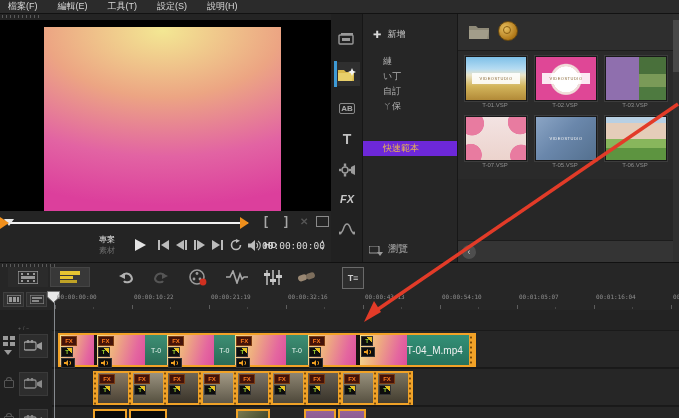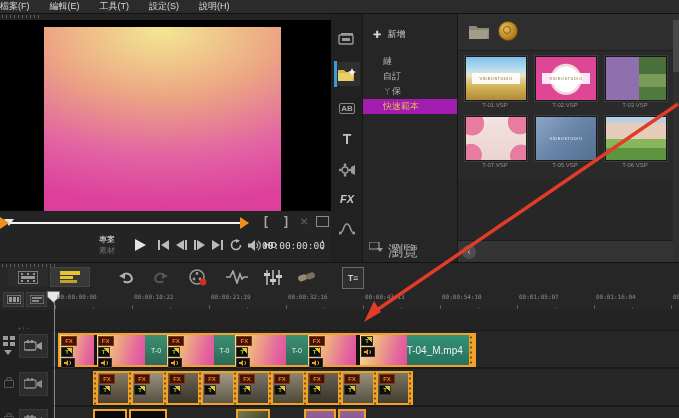--- a/index.html
+++ b/index.html
@@ -2,21 +2,21 @@
 <html><head>
 <meta charset="utf-8">
 <style>
   html,body{margin:0;padding:0;background:#101010;}
   #app{position:relative;width:679px;height:418px;background:#1e1e1e;overflow:hidden;
        font-family:"Liberation Sans",sans-serif;color:#ccc;-webkit-font-smoothing:none;}
   .abs{position:absolute;}
   .grip{height:3px;background:repeating-linear-gradient(90deg,#5a5a5a 0 1px,transparent 1px 4px);}
   
   #menubar{left:0;top:0;width:679px;height:14px;background:#2b2b2b;border-bottom:1px solid #121212;
-           display:flex;align-items:center;gap:20px;padding-left:0;box-sizing:border-box;}
+           display:flex;align-items:center;gap:20px;padding-left:8px;box-sizing:border-box;}
   .menu-item{font-size:9px;color:#d8d8d8;white-space:nowrap;cursor:default;}
   
   #preview-panel{left:0;top:14px;width:331px;height:248px;background:#242424;}
   #monitor{position:absolute;left:0;top:6px;width:331px;height:191px;background:#000;}
   #video-frame{position:absolute;left:44px;top:7px;width:237px;height:184px;
     background:radial-gradient(130% 95% at 50% 2%,#f3e793 0%,#eca583 38%,#e263a3 72%,#dc3f9c 100%);}
   #scrub-row{position:absolute;left:0;top:200px;width:331px;height:16px;}
   #scrub-track{position:absolute;left:3px;top:8px;width:245px;height:2px;background:#f2f2f2;border-radius:1px;}
   .scrub-handle{position:absolute;top:3px;width:0;height:0;border-top:6px solid transparent;border-bottom:6px solid transparent;}
   #scrub-handle-left{left:0;border-left:9px solid #ef8f1c;}
@@ -36,22 +36,22 @@
   .libnav-item{position:absolute;left:3px;width:26px;height:24px;display:flex;align-items:center;justify-content:center;color:#9a9a9a;text-align:right;}
   .libnav-item.sel{background:#2f2f2f;}
   .sel-bar{position:absolute;left:0;width:3px;height:26px;background:#3d9ad6;}
   .ab-box{font-size:8px;font-weight:bold;color:#a8a8a8;border:1px solid #888;border-radius:2px;padding:0 1px;}
   .t-glyph{font-size:14px;font-weight:bold;color:#c0c0c0;}
   .fx-glyph{font-size:11px;font-weight:bold;font-style:italic;color:#c8c8c8;}
   #cat-panel{position:absolute;left:32px;top:0;width:94px;height:248px;background:#262626;border-right:1px solid #171717;}
   #add-row{position:absolute;left:10px;top:14px;display:flex;align-items:center;gap:6px;font-size:9px;color:#cfcfcf;}
   #cat-list{position:absolute;left:0;top:40px;width:94px;}
   .cat-item{height:15px;line-height:15px;font-size:9px;color:#b4b4b4;padding-left:20px;white-space:nowrap;}
-  .cat-item.sel{background:#a21caf;color:#e9b94d;}
-  #browse-row{position:absolute;left:6px;top:228px;display:flex;align-items:flex-start;gap:5px;font-size:15px;color:#a8a8a8;}
+  .cat-item.sel{background:#6d28d9;color:#e9b94d;margin-top:27px;}
+  #browse-row{position:absolute;left:6px;top:228px;display:flex;align-items:flex-end;gap:5px;font-size:10px;color:#a8a8a8;}
   #browser{position:absolute;left:127px;top:0;width:221px;height:248px;background:#2a2a2a;}
   #browser-top{position:absolute;left:0;top:0;width:221px;height:36px;background:#2e2e2e;border-bottom:1px solid #1d1d1d;}
   #thumb-grid{position:absolute;left:4px;top:40px;width:210px;display:flex;flex-wrap:wrap;}
   .thumb-cell{width:70px;height:60px;position:relative;}
   .thumb{position:absolute;left:3px;top:2px;width:60px;height:43px;border:1px solid #191919;outline:1px solid #3c3c3c;}
   .thumb-label{position:absolute;left:0;top:48px;width:66px;text-align:center;font-size:6px;color:#8f8f8f;}
   .thumb-cap{position:absolute;left:10%;top:38%;width:80%;height:11px;background:rgba(255,255,255,.88);
      font-size:4px;color:#8a6a3a;text-align:center;line-height:11px;letter-spacing:.5px;overflow:hidden;}
   .thumb-cap.nobg{background:none;color:#f5f5f5;}
   .t01{background:linear-gradient(180deg,#7ec0e8 0%,#b6dcf2 28%,#e9e4ca 42%,#d3b55b 68%,#b28a38 100%);}
@@ -245,20 +245,21 @@
       </div>
     </div>
 
     <div id="cat-panel">
       <div id="add-row">
         <span style="color:#d8d8d8;font-size:10px;">✚</span>
         <span>新增</span>
       </div>
       <div id="cat-list">
           <div class="cat-item">縺</div>
+          <div class="cat-item">い丁</div>
           <div class="cat-item">自訂</div>
           <div class="cat-item">ㄚ保</div>
           <div class="cat-item sel">快速範本</div>
         </div>
       <div id="browse-row">
         <svg width="14" height="10" viewBox="0 0 14 10">
             <rect x="0" y="0" width="10" height="7" rx="1" fill="none" stroke="#9a9a9a" stroke-width="1.2"></rect>
             <polygon points="8,6 14,6 11,10" fill="#9a9a9a"></polygon>
           </svg>
         <span>瀏覽</span>

